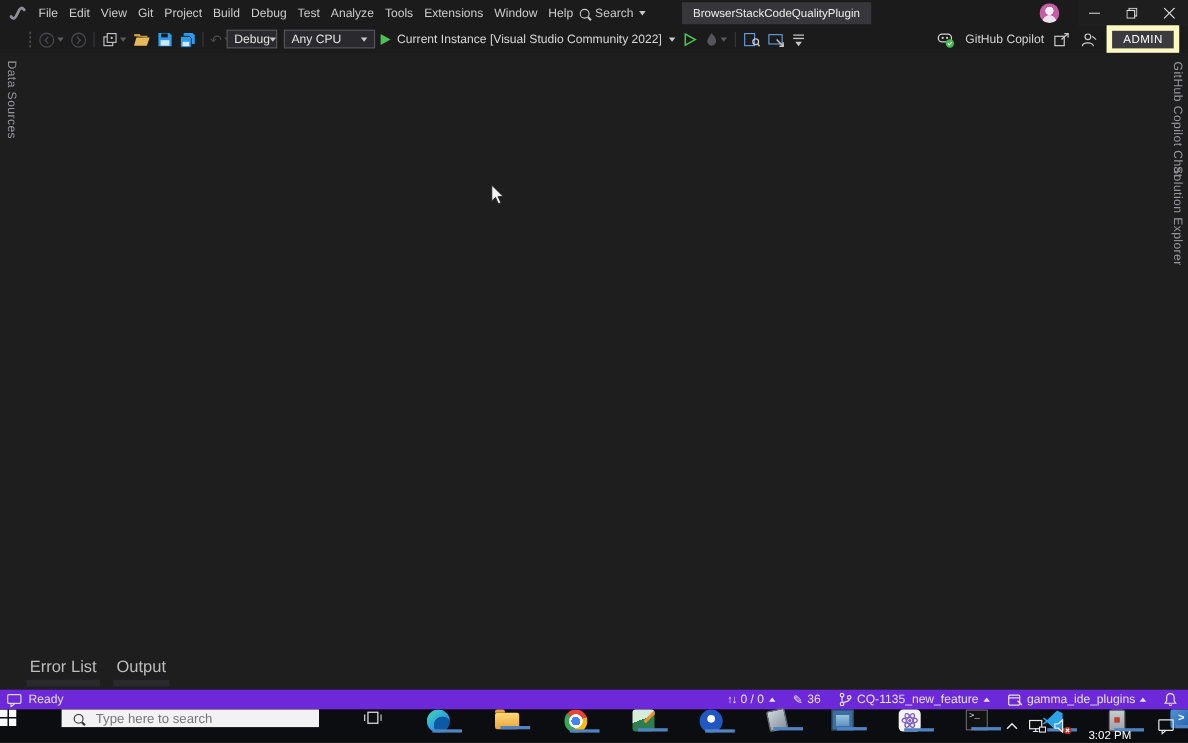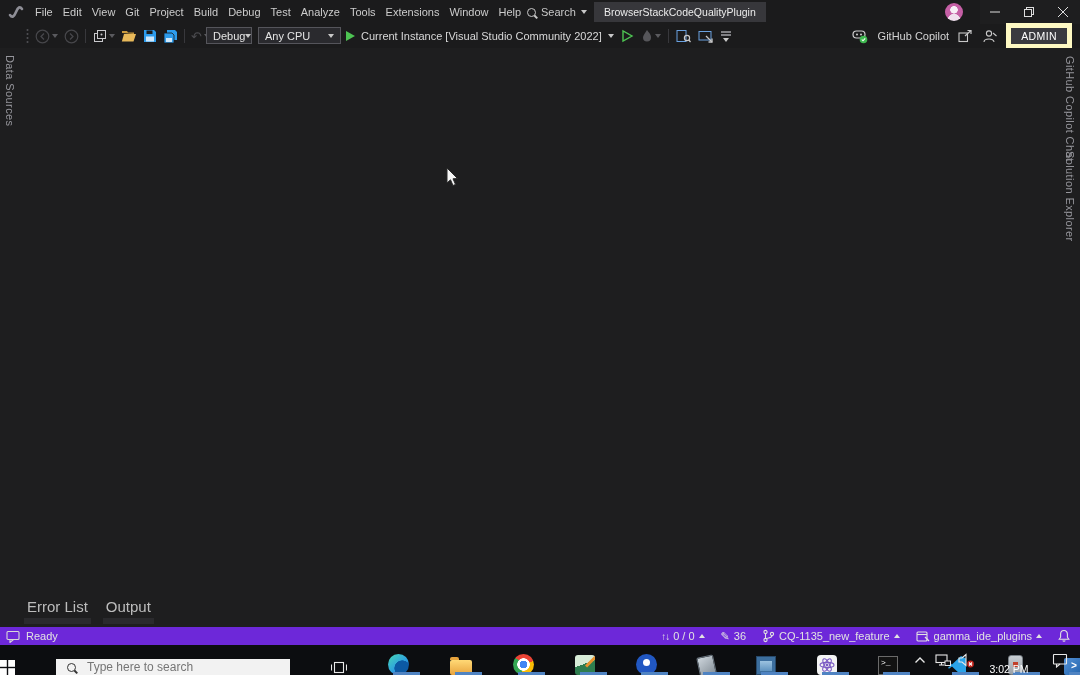--- a/index.html
+++ b/index.html
@@ -17,21 +17,21 @@
   
   #titlebar{position:absolute;left:0;top:0;width:980px;height:24px;background:#1b1b1c;
             display:flex;align-items:center;font-size:11px;color:#cccccc;}
   #titlebar .menu-item{padding:0 5px;line-height:24px;cursor:default;}
   #vs-logo{margin:0 6px 0 8px;display:flex;}
   #tb-search{position:absolute;left:527px;top:0;height:24px;display:flex;align-items:center;gap:5px;
              color:#c8c8c8;font-size:11px;}
   .mag{width:7px;height:7px;border:1.4px solid #c8c8c8;border-radius:50%;position:relative;display:inline-block;}
   .mag::after{content:"";position:absolute;width:4px;height:1.5px;background:#c8c8c8;
               transform:rotate(45deg);left:6px;top:7px;}
-  #solution-pill{position:absolute;left:594px;top:2px;height:20px;background:#37373b;color:#ececec;
+  #solution-pill{position:absolute;left:620px;top:2px;height:20px;background:#37373b;color:#ececec;
                  font-size:10.5px;display:flex;align-items:center;padding:0 10px;}
   #avatar{position:absolute;left:945px;top:3px;width:18px;height:18px;border-radius:50%;
           background:radial-gradient(circle at 50% 38%, #f7eef6 0 3.5px, transparent 4px),
                      radial-gradient(circle at 50% 95%, #f0e0ee 0 6px, transparent 6.5px),
                      #c55fa5;}
   #win-controls{position:absolute;right:0;top:0;height:24px;display:flex;}
   #win-controls .wbtn{width:34px;height:24px;display:flex;align-items:center;justify-content:center;}
   
   #toolbar{position:absolute;left:0;top:24px;width:1080px;height:24px;background:#1b1b1c;}
   #tool-left{position:absolute;left:26px;top:0;height:24px;display:flex;align-items:center;gap:6px;}
@@ -54,21 +54,21 @@
   #panel-tabs{position:absolute;left:24px;bottom:3px;display:flex;gap:12px;}
   .ptab{font-size:15px;color:#bdbdbd;position:relative;padding:2px 3px 9px 3px;}
   .ptab::after{content:"";position:absolute;left:0;right:0;bottom:0;height:6px;background:#2a2a2d;}
   
   #statusbar{position:absolute;left:0;top:627px;width:1080px;height:18px;background:#6d28d9;
              display:flex;align-items:center;font-size:11px;color:#e2e2e2;}
   #status-right{position:absolute;right:10px;top:0;height:18px;display:flex;align-items:center;gap:16px;}
   .sitem{display:flex;align-items:center;gap:4px;}
   
   #taskbar{position:absolute;left:0;top:645px;width:1080px;height:30px;background:#0c0d10;
-           display:flex;align-items:flex-end;gap:41px;}
+           display:flex;align-items:flex-start;gap:41px;}
   .tile{width:37px;display:flex;align-items:center;justify-content:center;position:relative;}
   .tile .run-line{position:absolute;bottom:0;left:5px;width:27px;height:3px;background:#4f83c2;}
   .tile.active{background:#31353b;}
   #start-btn{width:44px;display:flex;align-items:center;justify-content:center;}
   #tb-searchbox{width:262px;background:#f2f2f2;display:flex;align-items:center;gap:9px;padding:0 11px;
                 box-sizing:border-box;}
   #tb-searchbox .mag{border-color:#333;}
   #tb-searchbox .mag::after{background:#333;}
   #tb-searchbox input{border:none;outline:none;background:transparent;font-size:12px;color:#333;
                       font-family:"Liberation Sans",sans-serif;width:190px;}

